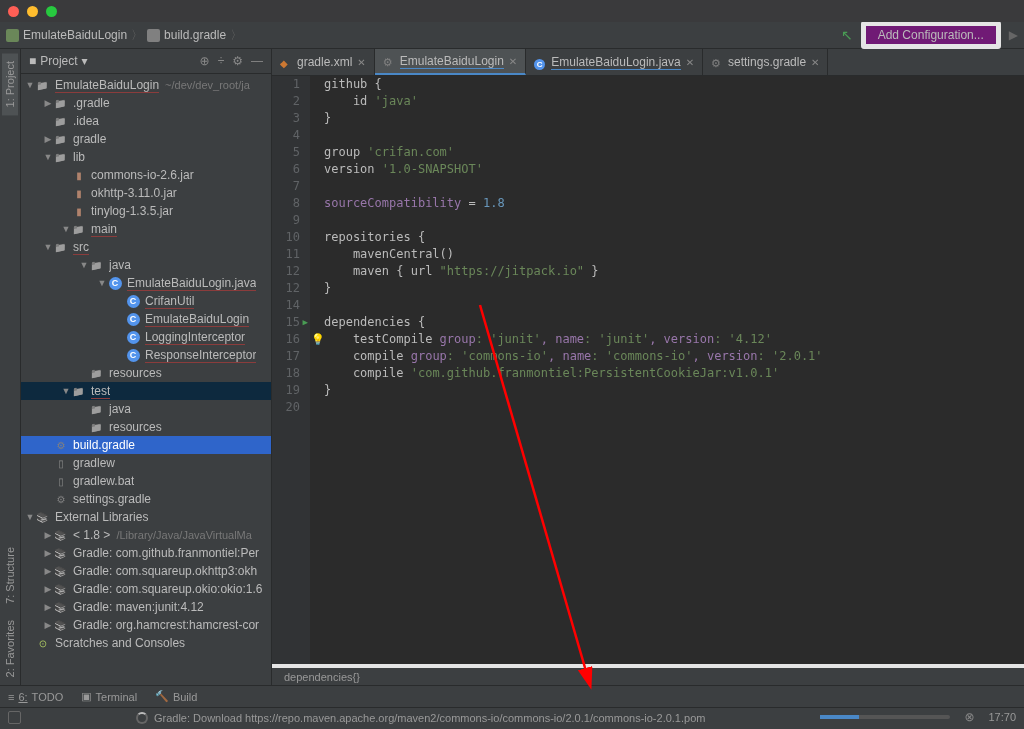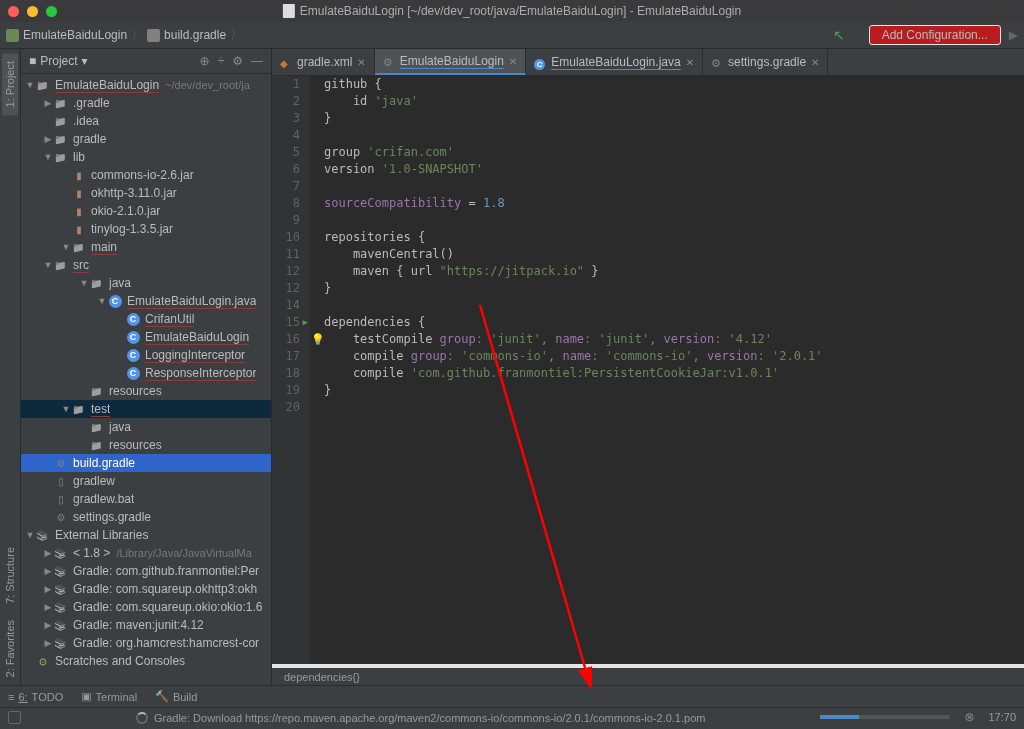--- a/index.html
+++ b/index.html
@@ -17,21 +17,21 @@
 
 
 .toolbar { height: 27px; background: #3c3f41; border-bottom: 1px solid #292b2c; display: flex; align-items: center; padding: 0 6px; }
 .breadcrumb { display: flex; align-items: center; gap: 4px; flex: 1; }
 .bc-item { display: flex; align-items: center; gap: 4px; color: #bbb; cursor: pointer; }
 .bc-sep { color: #666; }
 .bc-icon { width: 13px; height: 13px; background: #6a8759; border-radius: 2px; display: inline-block; }
 .bc-icon.gradle { background: #808080; }
 .toolbar-right { display: flex; align-items: center; gap: 8px; }
 .hammer-icon { color: #499c54; font-size: 14px; }
-.config-btn { background: #b91c1c; border: 1px solid #e5e5e5; color: #bbb; padding: 2px 12px; border-radius: 3px; font-size: 12px; cursor: pointer; margin-left: 16px; }
+.config-btn { background: #701a75; border: 5px solid #e5e5e5; color: #bbb; padding: 2px 12px; border-radius: 3px; font-size: 12px; cursor: pointer; }
 .run-btn { color: #666; font-size: 12px; }
 
 
 .main { display: flex; height: calc(100% - 22px - 27px - 22px - 22px); }
 
 
 .left-rail { width: 21px; background: #3c3f41; border-right: 1px solid #292b2c; display: flex; flex-direction: column; align-items: center; padding-top: 4px; }
 .rail-item { writing-mode: vertical-rl; transform: rotate(180deg); font-size: 11px; color: #999; padding: 8px 2px; cursor: pointer; }
 .rail-item.active { background: #4e5254; }
 
@@ -108,24 +108,20 @@
 </style>
 </head>
 <body>
 
 <div class="titlebar">
   <div class="traffic-lights">
     <div class="tl tl-close"></div>
     <div class="tl tl-min"></div>
     <div class="tl tl-max"></div>
   </div>
-  <div class="title-text">
-    <span class="title-icon"></span>
-    <span>EmulateBaiduLogin [~/dev/dev_root/java/EmulateBaiduLogin] - EmulateBaiduLogin</span>
-  </div>
 </div>
 
 <div class="toolbar">
   <div class="breadcrumb">
     <div class="bc-item">
       <span class="bc-icon"></span>
       <span>EmulateBaiduLogin</span>
     </div>
     <span class="bc-sep">〉</span>
     <div class="bc-item">
@@ -188,25 +184,20 @@
         </div>
       <div class="tree-item" style="padding-left:40px">
           <span class="tree-arrow none"></span>
           <span class="tree-icon jar-icon"></span>
           <span class="tree-label">commons-io-2.6.jar</span>
         </div>
       <div class="tree-item" style="padding-left:40px">
           <span class="tree-arrow none"></span>
           <span class="tree-icon jar-icon"></span>
           <span class="tree-label">okhttp-3.11.0.jar</span>
-        </div>
-      <div class="tree-item" style="padding-left:40px">
-          <span class="tree-arrow none"></span>
-          <span class="tree-icon jar-icon"></span>
-          <span class="tree-label">okio-2.1.0.jar</span>
         </div>
       <div class="tree-item" style="padding-left:40px">
           <span class="tree-arrow none"></span>
           <span class="tree-icon jar-icon"></span>
           <span class="tree-label">tinylog-1.3.5.jar</span>
         </div>
       <div class="tree-item" style="padding-left:40px">
           <span class="tree-arrow expanded"></span>
           <span class="tree-icon folder-icon"></span>
           <span class="tree-label underline">main</span>

